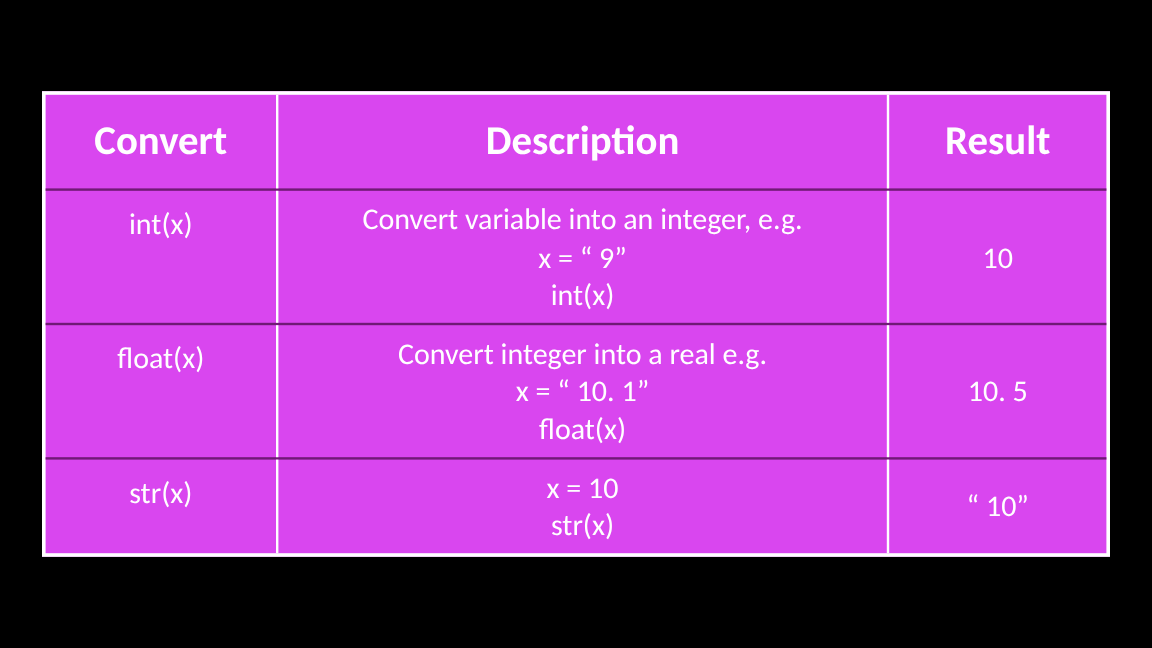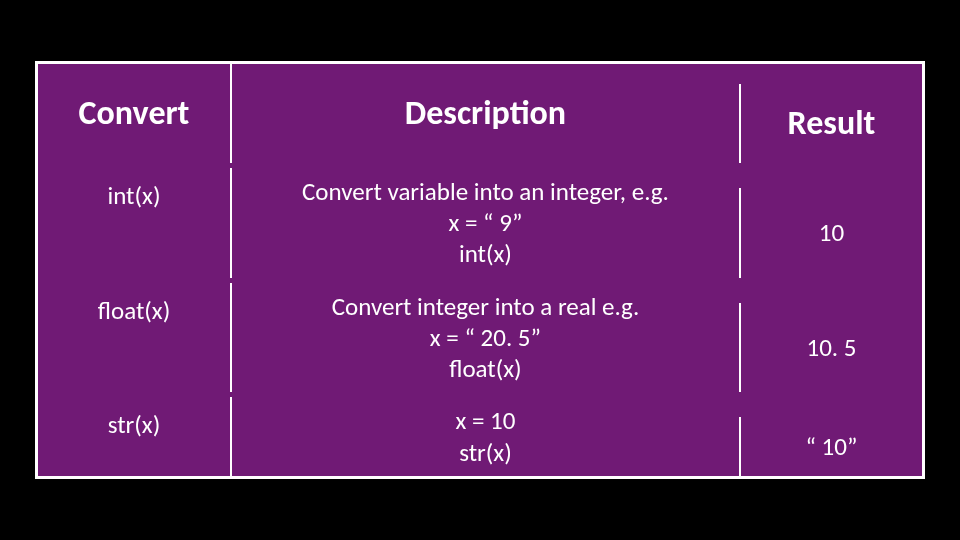--- a/index.html
+++ b/index.html
@@ -9,37 +9,37 @@
       font-family: Calibri, "Segoe UI", Arial, sans-serif;
       color: #fff;
       display: flex;
       align-items: center;
       justify-content: center;
     }
     .table {
       width: 890px;
       border: 3px solid #fff;
       border-collapse: collapse;
-      background: #701a75;
+      background: #d946ef;
     }
     .row { display: flex; }
-    .row + .row { border-top: 5px solid #701a75; }
+    .row + .row { border-top: 2px solid #701a75; }
     .cell {
       display: flex;
       flex-direction: column;
       align-items: center;
       justify-content: center;
       text-align: center;
       padding: 8px 10px;
       line-height: 1.25;
     }
     .cell + .cell { border-left: 2px solid #fff; }
     .col-convert { width: 210px; }
     .col-desc    { width: 560px; }
-    .col-result  { width: 200px; margin-top: 20px; }
+    .col-result  { width: 200px; }
     .header { }
     .header .cell { font-weight: 700; font-size: 34px; padding: 18px 10px; }
     .body .cell { font-size: 25px; }
     .body .col-convert { justify-content: flex-start; padding-top: 12px; }
     .body .col-result  { justify-content: center; }
     .desc-line { display: block; }
   </style>
 </head>
 <body>
 
@@ -58,21 +58,21 @@
       <span class="desc-line">x = “ 9”</span>
       <span class="desc-line">int(x)</span>
     </div>
     <div class="cell col-result">10</div>
   </div>
 
   <div class="row body">
     <div class="cell col-convert">float(x)</div>
     <div class="cell col-desc">
       <span class="desc-line">Convert integer into a real e.g.</span>
-      <span class="desc-line">x = “ 20. 5”</span>
+      <span class="desc-line">x = “ 10. 1”</span>
       <span class="desc-line">float(x)</span>
     </div>
     <div class="cell col-result">10. 5</div>
   </div>
 
   <div class="row body">
     <div class="cell col-convert">str(x)</div>
     <div class="cell col-desc">
       <span class="desc-line">x = 10</span>
       <span class="desc-line">str(x)</span>

